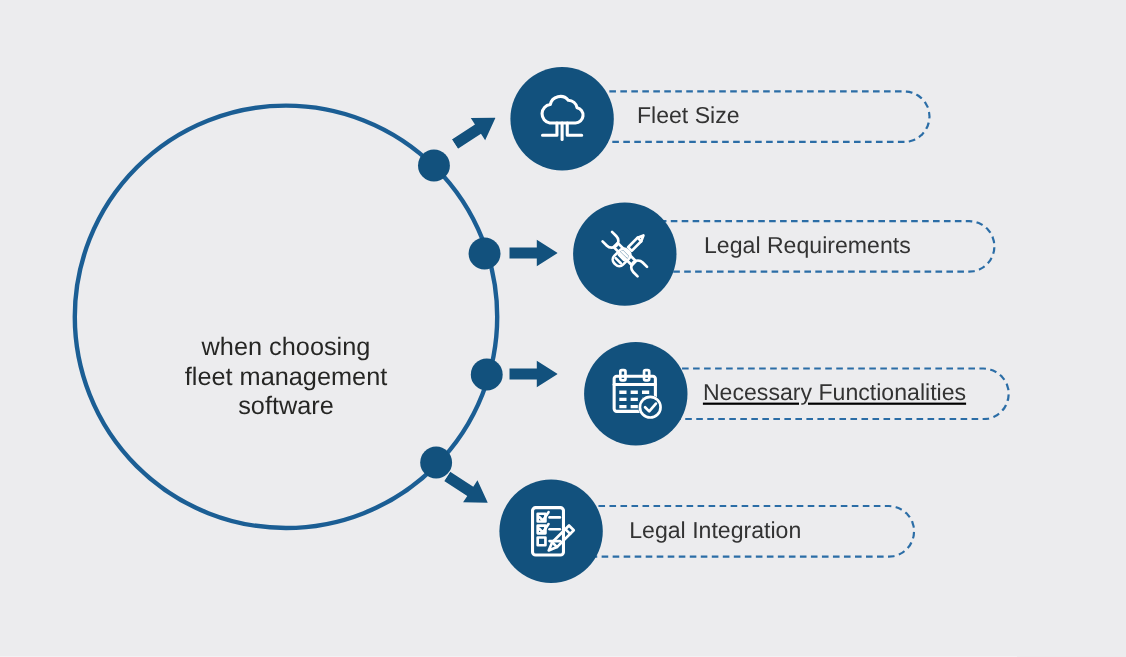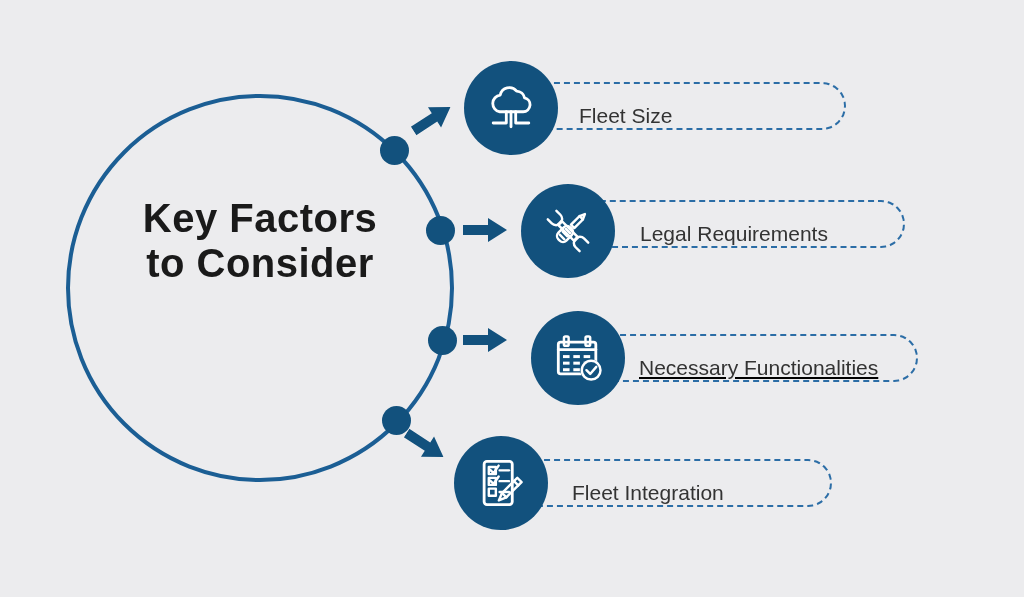--- a/index.html
+++ b/index.html
@@ -54,21 +54,21 @@
   .arrow4 { left: 403px; top: 432px; transform: rotate(33deg); }
 
   
   .pill {
     position: absolute;
     height: 48px;
     border: 2px dashed var(--dashed-border, #2b6da6);
     border-radius: 26px;
     box-sizing: border-box;
     display: flex;
-    align-items: flex-end;
+    align-items: center;
     z-index: 1;
   }
   .pill-label {
     font-size: 21px;
     color: var(--label-text, #333333);
     white-space: nowrap;
   }
   .pill1 { left: 500px; top: 82px;  width: 346px; padding-left: 77px; }
   .pill2 { left: 556px; top: 200px; width: 349px; padding-left: 82px; }
   .pill3 { left: 566px; top: 334px; width: 352px; padding-left: 71px; text-decoration: underline; }
@@ -94,25 +94,26 @@
   .ic-dash { stroke: #ffffff; fill: none; stroke-width: 3.2; stroke-linecap: butt; }
   .fill-blue { fill: var(--primary-blue, #12517d); }
 </style>
 </head>
 <body>
 
 <div class="canvas">
 
   <div class="big-circle"></div>
 
-  <div class="hub-text hub-title">
-    <div>Key Factors</div>
-    <div>to Consider</div>
-  </div>
-
+
+  <div class="hub-text hub-subtitle">
+    <div>when choosing</div>
+    <div>fleet management</div>
+    <div>software</div>
+  </div>
 
   <div class="dot dot1"></div>
   <div class="dot dot2"></div>
   <div class="dot dot3"></div>
   <div class="dot dot4"></div>
 
   <svg class="arrow arrow1" viewBox="0 0 44 26">
     <polygon points="0,8 25,8 25,1 44,13 25,25 25,18 0,18"></polygon>
   </svg>
   <svg class="arrow arrow2" viewBox="0 0 44 26">
@@ -179,21 +180,21 @@
         <line x1="16" y1="44.5" x2="23" y2="44.5"></line>
           <line x1="27" y1="44.5" x2="34" y2="44.5"></line>
       </g>
       <circle class="fill-blue" cx="46" cy="45" r="11.5"></circle>
       <circle class="ic-thin" cx="46" cy="45" r="10"></circle>
       <polyline class="ic-thin" points="41,45 45,49 51.5,41.5"></polyline>
     </svg>
   </div>
 
   <div class="pill pill4">
-    <span class="pill-label">Fleet Integration</span>
+    <span class="pill-label">Legal Integration</span>
   </div>
   <div class="icon-circle icon4">
     <svg viewBox="0 0 64 64">
       <rect class="ic" x="14" y="9" width="30" height="46" rx="3"></rect>
       <rect class="ic-thin" x="19" y="15" width="7.5" height="7.5"></rect>
       <polyline class="ic-thin" points="20.5,18 24,21.5 29.5,13.5"></polyline>
       <rect class="ic-thin" x="19" y="26.5" width="7.5" height="7.5"></rect>
       <polyline class="ic-thin" points="20.5,29.5 24,33 29.5,25"></polyline>
       <rect class="ic-thin" x="19" y="38" width="7.5" height="7.5"></rect>
       <line class="ic-thin" x1="30.5" y1="18.5" x2="40.5" y2="18.5"></line>

